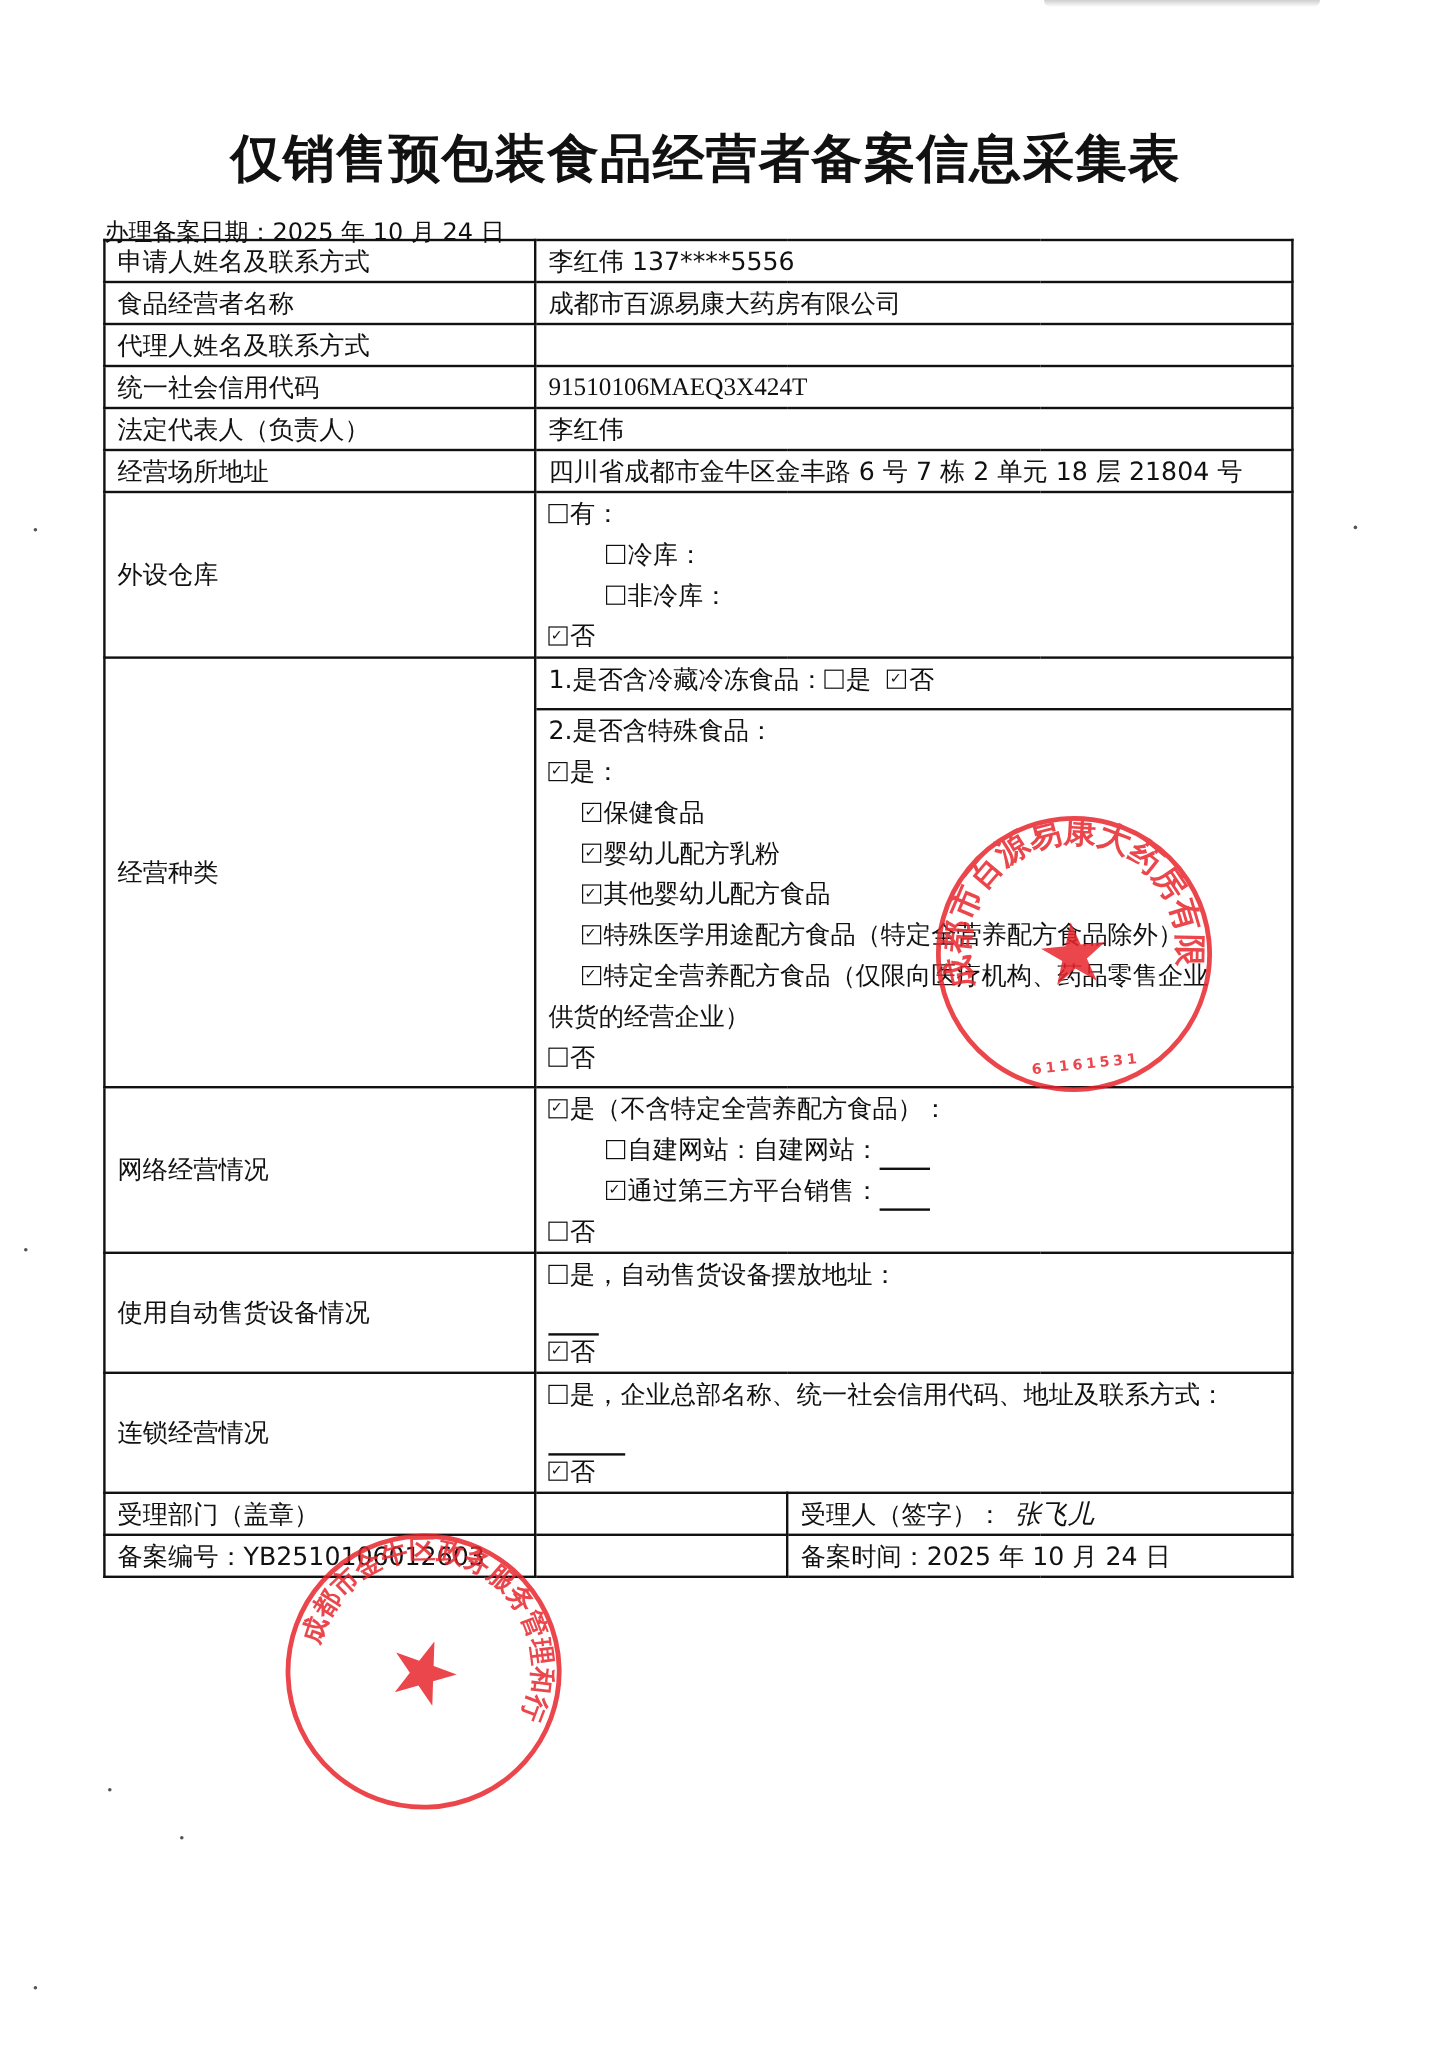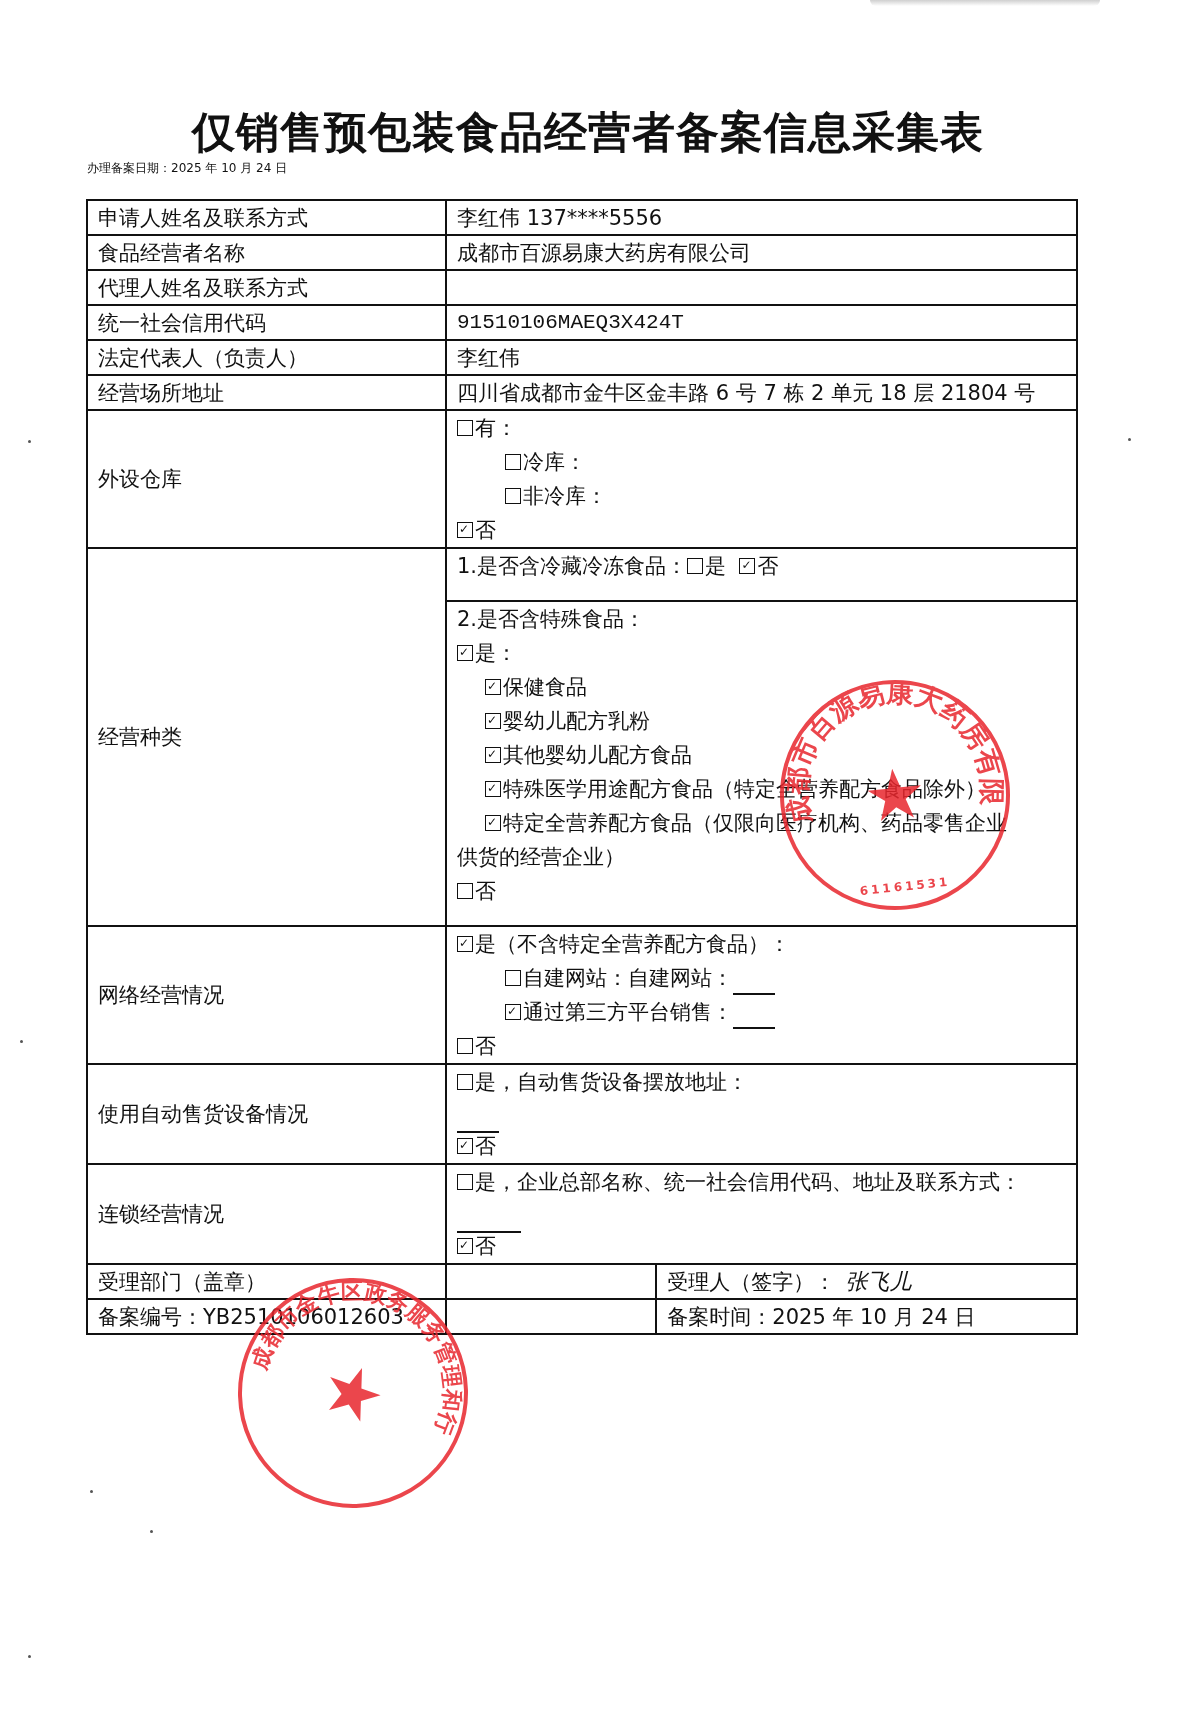--- a/index.html
+++ b/index.html
@@ -2,35 +2,35 @@
 <html><head>
 <meta charset="utf-8">
 <style>
   html, body { margin:0; padding:0; background:#fff; }
   body { width:1200px; height:1722px; position:relative; overflow:hidden;
          font-family:"DejaVu Sans","Liberation Sans",sans-serif; color:#111; }
   .topshadow { position:absolute; left:870px; top:0; width:230px; height:6px;
                background:linear-gradient(#bbb,#fff); border-radius:0 0 40px 40px; opacity:.7; }
   .title { position:absolute; left:0; width:1176px; top:104px; text-align:center;
            font-size:43px; font-weight:bold; letter-spacing:1px; }
-  .filedate { position:absolute; left:87px; top:160px; font-size:12px; }
+  .filedate { position:absolute; left:87px; top:180px; font-size:20px; }
   table.form { position:absolute; left:86px; top:199px; width:992px; border-collapse:collapse;
                table-layout:fixed; font-size:21px; }
   table.form td { border:2px solid #111; padding:0 10px; vertical-align:middle; }
   table.form td.lab { width:337px; }
   .r36 td { height:33px; }
   .line { height:34px; line-height:34px; white-space:nowrap; }
   .ind1 { padding-left:48px; }
   .ind2 { padding-left:28px; }
   .cb { display:inline-block; width:14px; height:14px; border:1.6px solid #111; position:relative;
         vertical-align:-1px; margin-right:2px; font-size:13px; line-height:13px; text-align:center; }
   .cb.on::after { content:"✓"; position:absolute; left:1px; top:0; font-size:12px; font-weight:bold; }
   .blank { display:inline-block; border-bottom:2px solid #111; vertical-align:bottom; }
   .sig { font-family:"DejaVu Serif",serif; font-style:italic; font-size:22px; margin-left:10px;text-align:right; }
-  .subrow { border-top:2px solid #111; margin:17px -10px; padding:0 10px; }
+  .subrow { border-top:2px solid #111; margin:7px -10px; padding:0 10px; }
   .stamp { position:absolute; border:4px solid #e8262d; border-radius:50%; color:#e8262d;
            opacity:.85; pointer-events:none; }
   .stamp .star { position:absolute; left:50%; top:50%; transform:translate(-50%,-50%);
                  font-size:70px; line-height:1; }
   .stamp .ring { position:absolute; left:0; top:0; width:100%; height:100%; }
   .stamp .num { position:absolute; font-size:12px; letter-spacing:3px; font-weight:bold; }
   .dot { position:absolute; width:3px; height:3px; background:#555; border-radius:50%; }
 </style>
 </head>
 <body>
@@ -49,21 +49,21 @@
   <tr class="r36">
     <td class="lab">食品经营者名称</td>
     <td colspan="3">成都市百源易康大药房有限公司</td>
   </tr>
   <tr class="r36">
     <td class="lab">代理人姓名及联系方式</td>
     <td colspan="3"></td>
   </tr>
   <tr class="r36">
     <td class="lab">统一社会信用代码</td>
-    <td colspan="3" style="font-family:Liberation Mono, monospace;border-radius:12px;">91510106MAEQ3X424T</td>
+    <td colspan="3" style="font-family:Liberation Serif, serif;border-radius:12px;">91510106MAEQ3X424T</td>
   </tr>
   <tr class="r36">
     <td class="lab">法定代表人（负责人）</td>
     <td colspan="3">李红伟</td>
   </tr>
   <tr class="r36">
     <td class="lab">经营场所地址</td>
     <td colspan="3" style="white-space:nowrap">四川省成都市金牛区金丰路 6 号 7 栋 2 单元 18 层 21804 号</td>
   </tr>
   <tr>

